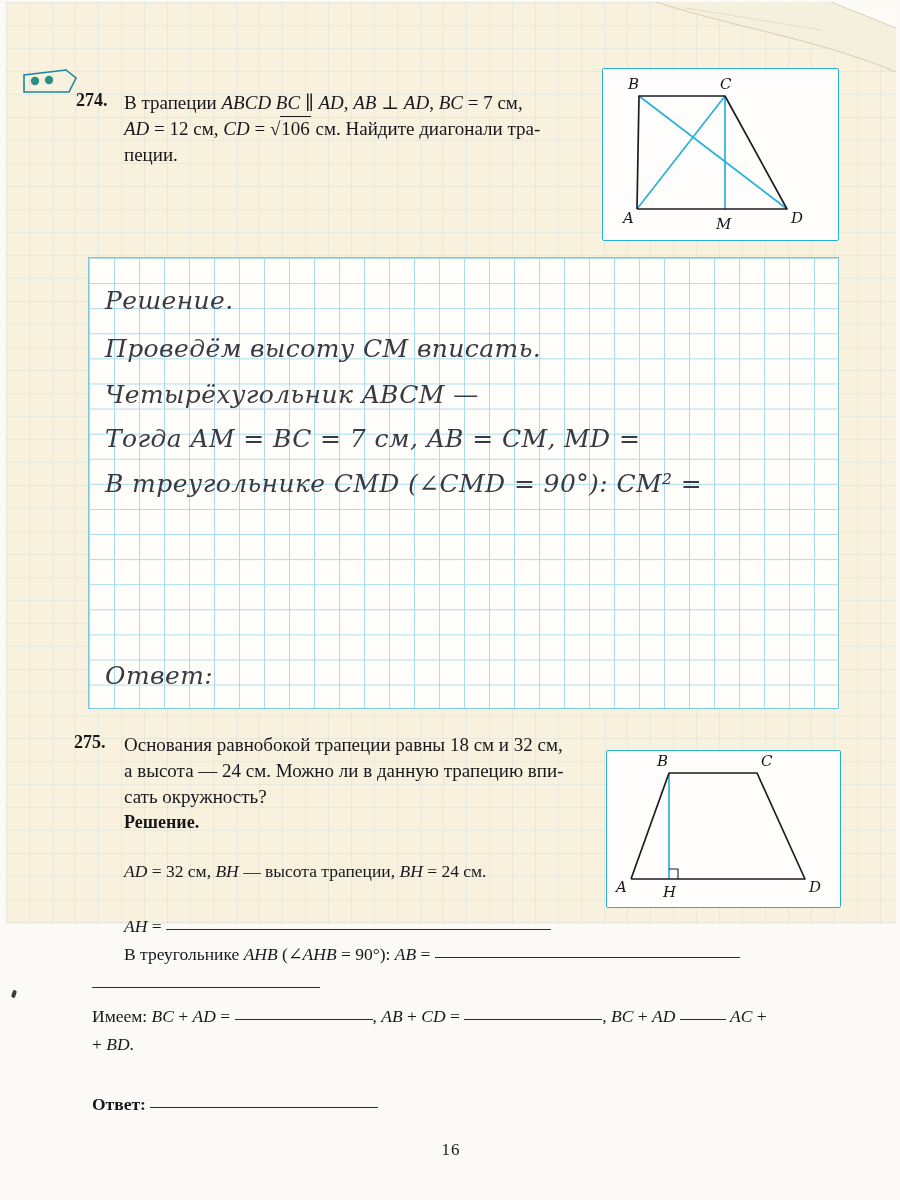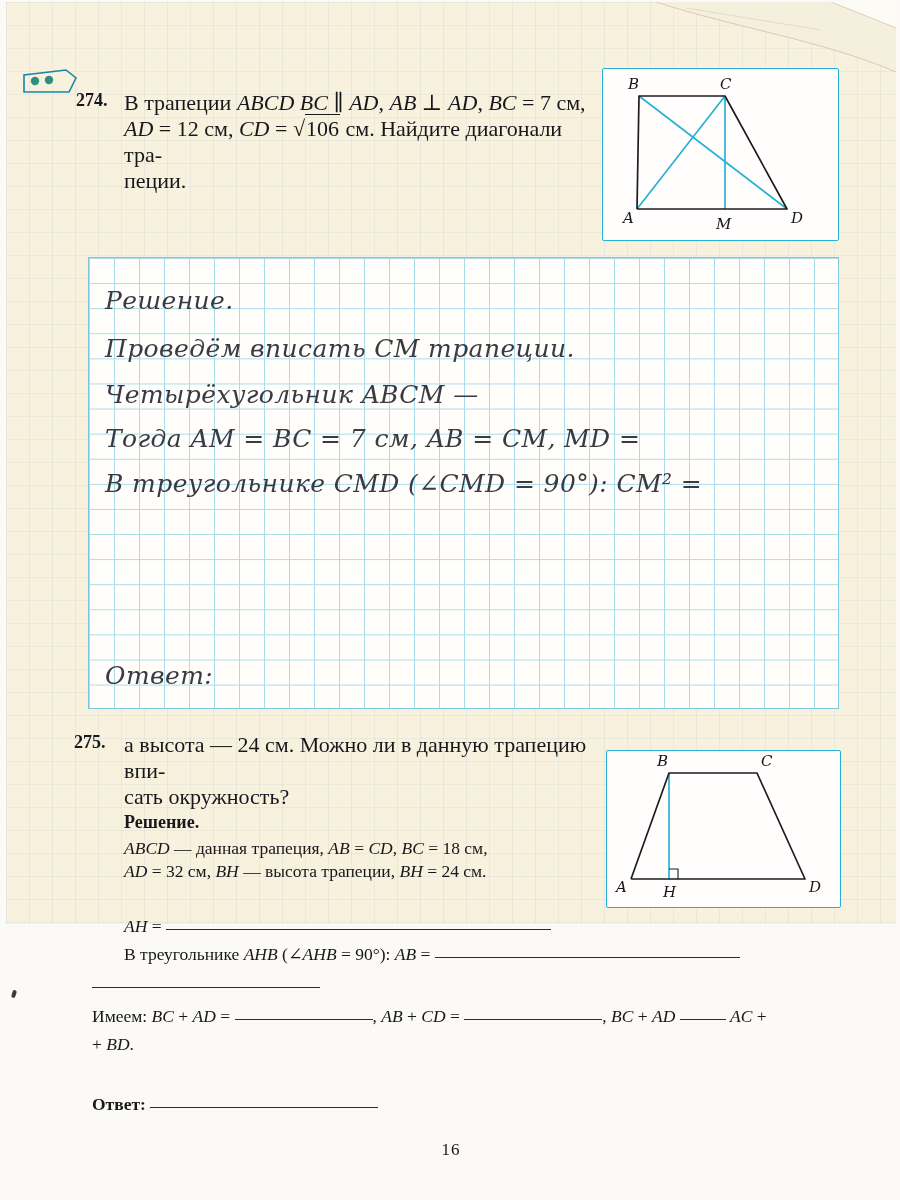--- a/index.html
+++ b/index.html
@@ -11,21 +11,21 @@
   }
   .page{
     position:absolute;left:6px;top:2px;width:890px;height:922px;
     background-color:var(--paper);
     background-image:
       linear-gradient(to right, var(--faintgrid) 1px, transparent 1px),
       linear-gradient(to bottom, var(--faintgrid) 1px, transparent 1px);
     background-size:23px 23px;
   }
   .abs{position:absolute}
-  .ptext{font-size:22px;line-height:26px;color:var(--ink)}
+  .ptext{font-size:19px;line-height:26px;color:var(--ink)}
   .pnum{font-weight:bold;font-size:18px;color:var(--ink)}
   .it{font-style:italic}
   .bd{font-weight:bold}
   .sqnum{border-top:1.3px solid currentColor;padding:1px 1px}
   .blank{
     display:inline-block;height:14px;vertical-align:baseline;
     border-bottom:1.3px solid #2c2c34;transform:translateY(2px);
   }
   .hand{
     font-family:"DejaVu Serif",serif;font-style:italic;
@@ -91,37 +91,37 @@
       <text x="25" y="20" class="flab">B</text>
       <text x="117" y="20" class="flab">C</text>
       <text x="20" y="154" class="flab">A</text>
       <text x="113" y="160" class="flab">M</text>
       <text x="188" y="154" class="flab">D</text>
     </svg>
   </div>
 
   <div class="abs gridbox" style="left:82px;top:255px;width:751px;height:452px">
     <div class="abs hand" style="left:16px;top:28px">Решение.</div>
-    <div class="abs hand" style="left:16px;top:76px">Проведём вписать CM трапеции.</div>
+    <div class="abs hand" style="left:16px;top:76px">Проведём высоту CM вписать.</div>
     <div class="abs hand" style="left:16px;top:122px">Четырёхугольник ABCM —</div>
     <div class="abs hand" style="left:16px;top:166px">Тогда AM = BC = 7 см, AB = CM, MD =</div>
     <div class="abs hand" style="left:16px;top:211px">В треугольнике CMD (∠CMD = 90°): CM² =</div>
     <div class="abs hand" style="left:16px;top:403px">Ответ:</div>
   </div>
 
   <span class="abs pnum" style="left:68px;top:730px">275.</span>
 
   <div class="abs ptext" style="left:118px;top:730px;width:480px">
+    <div>Основания равнобокой трапеции равны 18 см и 32 см,</div>
     <div>а высота — 24 см. Можно ли в данную трапецию впи-</div>
     <div>сать окружность?</div>
   </div>
 
   <div class="abs solhead" style="left:118px;top:810px">Решение.</div>
 
-  <div class="abs solline" style="left:118px;top:834px"><span class="it">ABCD</span><span> — данная трапеция, </span><span class="it">AB</span><span> = </span><span class="it">CD</span><span>, </span><span class="it">BC</span><span> = 18 см,</span></div>
   <div class="abs solline" style="left:118px;top:857px"><span class="it">AD</span><span> = 32 см, </span><span class="it">BH</span><span> — высота трапеции, </span><span class="it">BH</span><span> = 24 см.</span></div>
 
 
   <div class="abs solline" style="left:118px;top:912px"><span class="it">AH</span><span> = </span><span class="blank" style="min-width: 385px;">&nbsp;</span></div>
   <div class="abs solline" style="left:118px;top:940px"><span>В треугольнике </span><span class="it">AHB</span><span> (∠</span><span class="it">AHB</span><span> = 90°): </span><span class="it">AB</span><span> = </span><span class="blank" style="min-width: 305px;">&nbsp;</span></div>
   <div class="abs solline" style="left:86px;top:970px"><span class="blank" style="min-width: 228px;">&nbsp;</span></div>
   <div class="abs solline" style="left:86px;top:1002px"><span>Имеем: </span><span class="it">BC</span><span> + </span><span class="it">AD</span><span> = </span><span class="blank" style="min-width: 138px;">&nbsp;</span><span>, </span><span class="it">AB</span><span> + </span><span class="it">CD</span><span> = </span><span class="blank" style="min-width: 138px;">&nbsp;</span><span>, </span><span class="it">BC</span><span> + </span><span class="it">AD</span><span> </span><span class="blank" style="min-width: 46px;">&nbsp;</span><span> </span><span class="it">AC</span><span> +</span></div>
   <div class="abs solline" style="left:86px;top:1030px"><span>+ </span><span class="it">BD</span><span>.</span></div>
   <div class="abs solline" style="left:86px;top:1090px"><span class="bd">Ответ:</span><span> </span><span class="blank" style="min-width: 228px;">&nbsp;</span></div>
 

